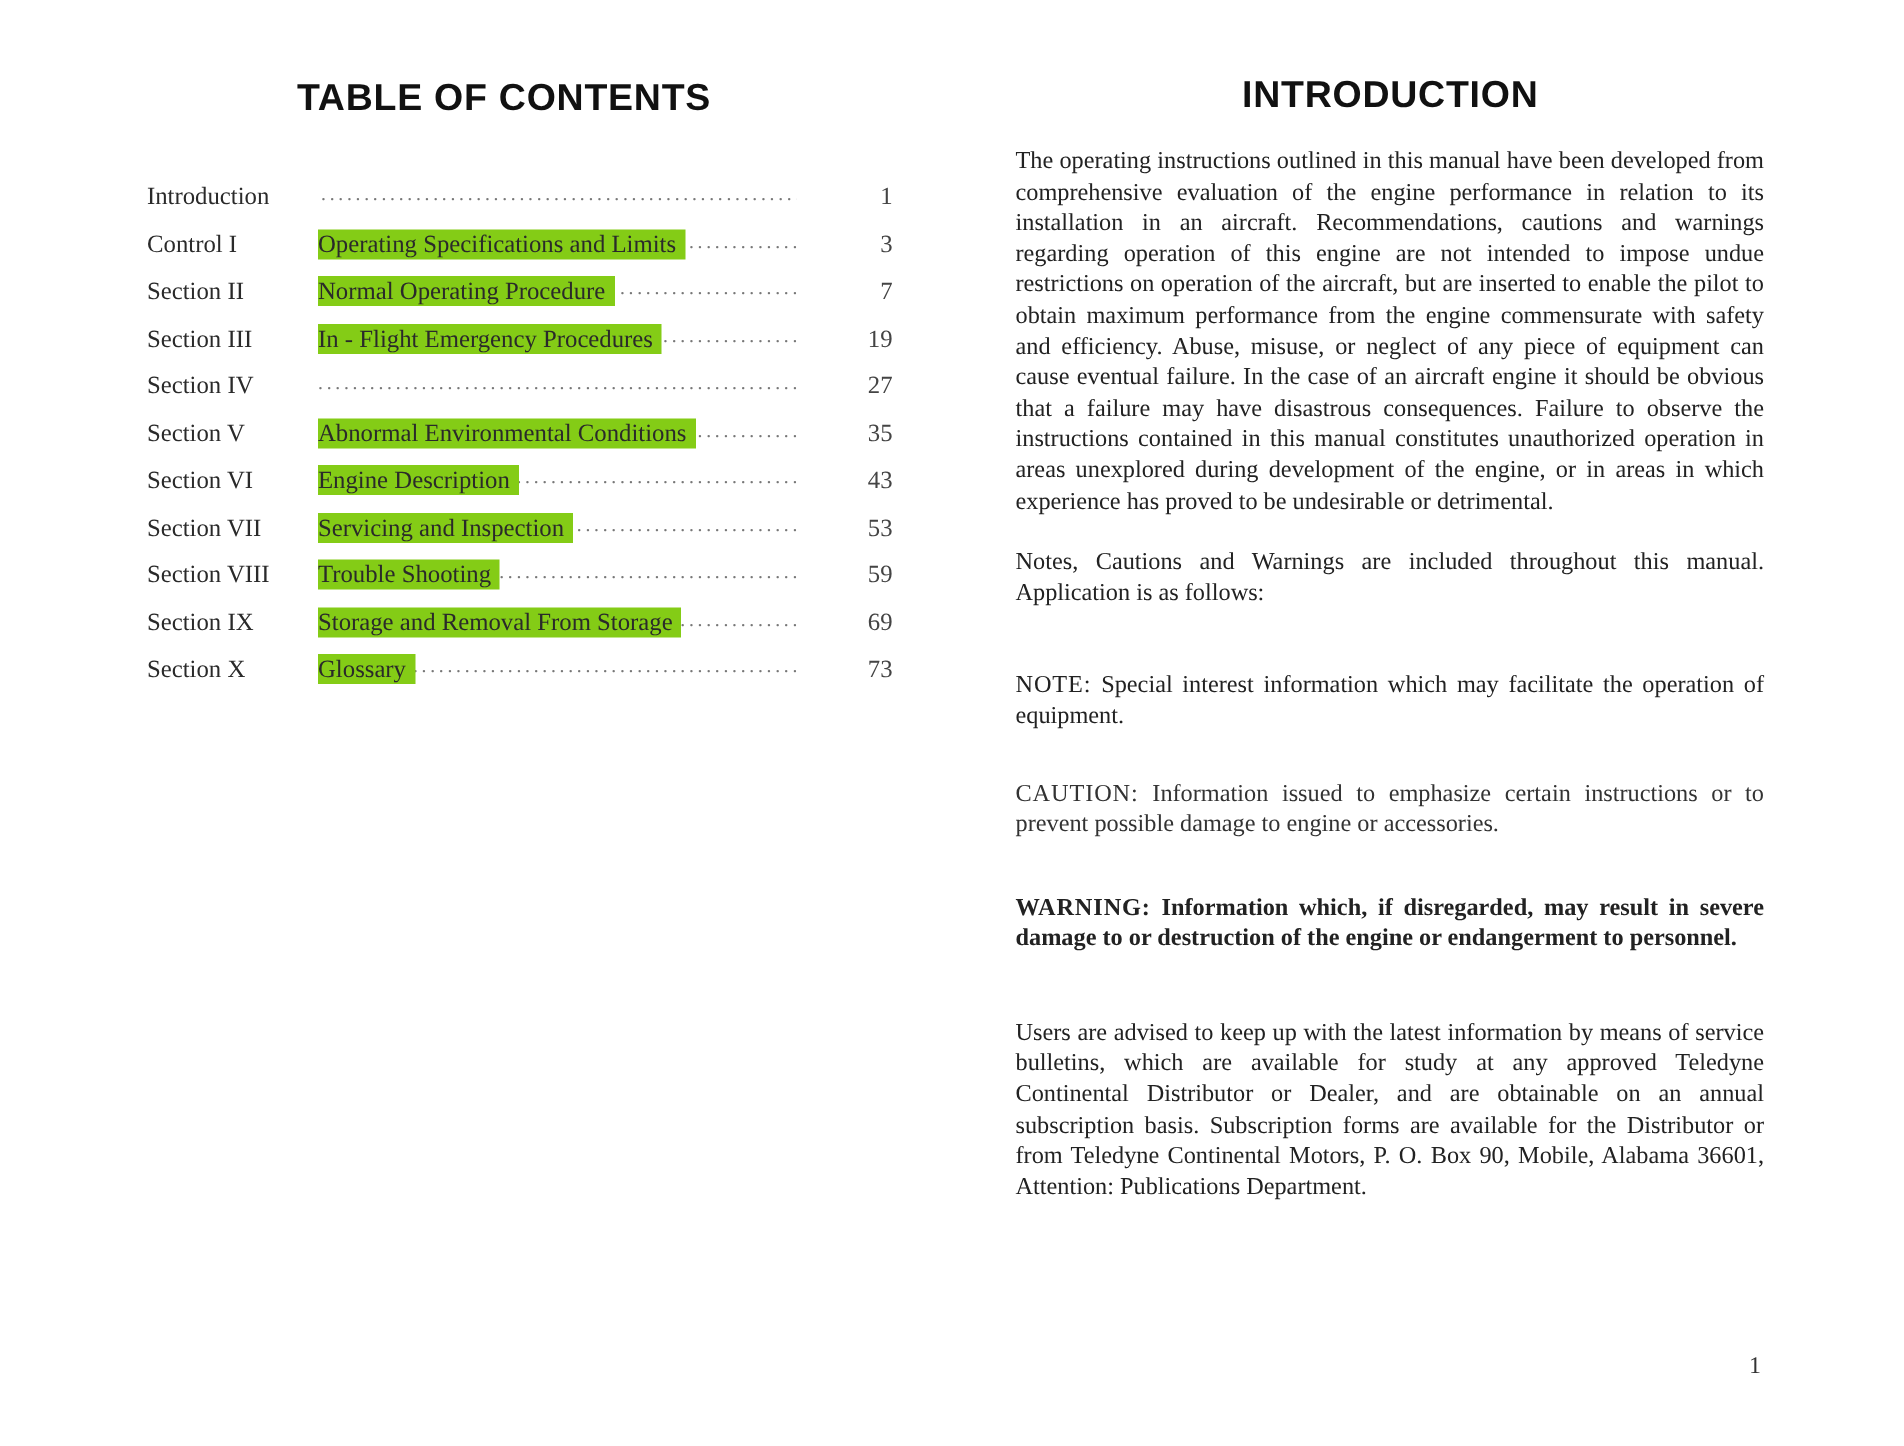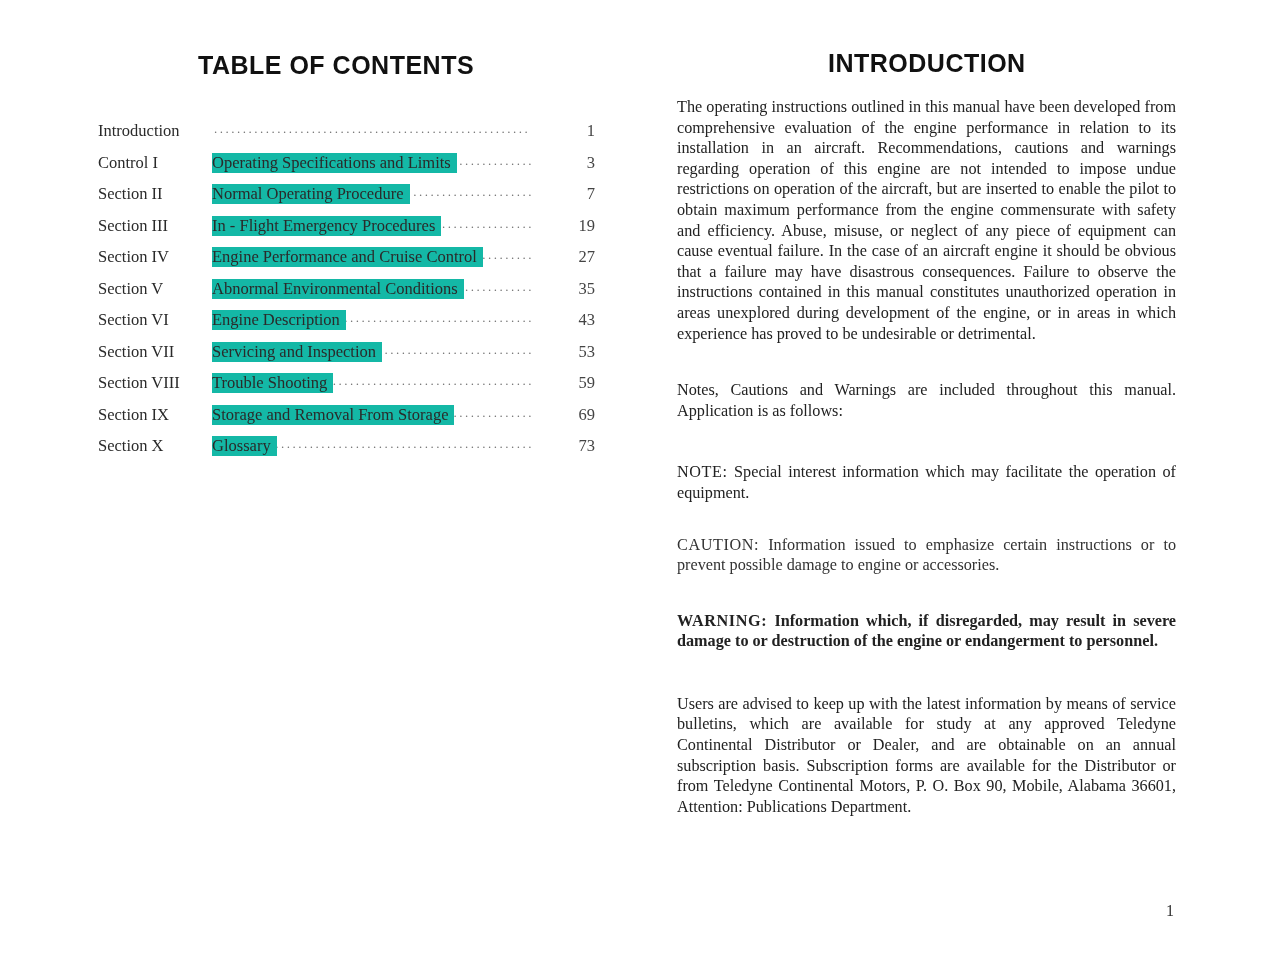--- a/index.html
+++ b/index.html
@@ -21,36 +21,36 @@
       white-space: nowrap;
     }
     .toc-title { left: 198px; top: 51px; font-size: 25px; }
     .intro-title { left: 194px; top: 49px; font-size: 25px; }
 
     .toc { position: absolute; left: 96px; top: 119px; width: 505px; }
     .toc-row {
       position: relative; height: 31.5px; font-size: 16.5px; color: #2a2a2a;
     }
     .toc-sec { position: absolute; left: 2px; top: 2px; white-space: nowrap; }
-    .toc-name { position: absolute; left: 116px; top: 2px; white-space: nowrap; background: #14b8a6; padding-right: 6px; z-index: 2; }
+    .toc-name { position: absolute; left: 116px; top: 2px; white-space: nowrap; background: #84cc16; padding-right: 6px; z-index: 2; }
     .toc-dots {
       position: absolute; left: 116px; right: 70px; top: 2px;
       overflow: hidden; white-space: nowrap; color: #777; letter-spacing: 2.5px;
       font-size: 13px; text-align: right; z-index: 1;
     }
     .toc-row.intro .toc-dots { left: 118px; }
     .toc-page { position: absolute; right: 6px; top: 2px; width: 40px; text-align: right; color: #444; }
 
     .intro-body {
       position: absolute; left: 43px; top: 97px; width: 499px;
       font-size: 16.2px; line-height: 20.6px; color: #222;
       text-align: justify;
     }
     .para { margin: 0; }
-    .p1 { margin-bottom: 36px; }
+    .p1 { margin-bottom: 20px; }
     .p2 { margin-bottom: 41px; }
     .p-note { margin-bottom: 31px; }
     .p-caution { margin-bottom: 31px; color: #333; }
     .p-warning { margin-bottom: 42px; font-weight: bold; color: #222; margin-top: 35px; }
     .label-note, .label-caution, .label-warning { letter-spacing: 0.6px; }
     .page-number {
       position: absolute; left: 532px; top: 902px; font-size: 16px; color: #333;
     }
   </style>
 </head>
@@ -78,21 +78,20 @@
       <span class="toc-page">7</span>
     </div>
     <div class="toc-row">
       <span class="toc-sec">Section III</span>
       <span class="toc-name">In - Flight Emergency Procedures</span>
       <span class="toc-dots">...................................................................</span>
       <span class="toc-page">19</span>
     </div>
     <div class="toc-row">
       <span class="toc-sec">Section IV</span>
-      <span class="toc-name">Engine Performance and Cruise Control</span>
       <span class="toc-dots">...................................................................</span>
       <span class="toc-page">27</span>
     </div>
     <div class="toc-row">
       <span class="toc-sec">Section V</span>
       <span class="toc-name">Abnormal Environmental Conditions</span>
       <span class="toc-dots">...................................................................</span>
       <span class="toc-page">35</span>
     </div>
     <div class="toc-row">

